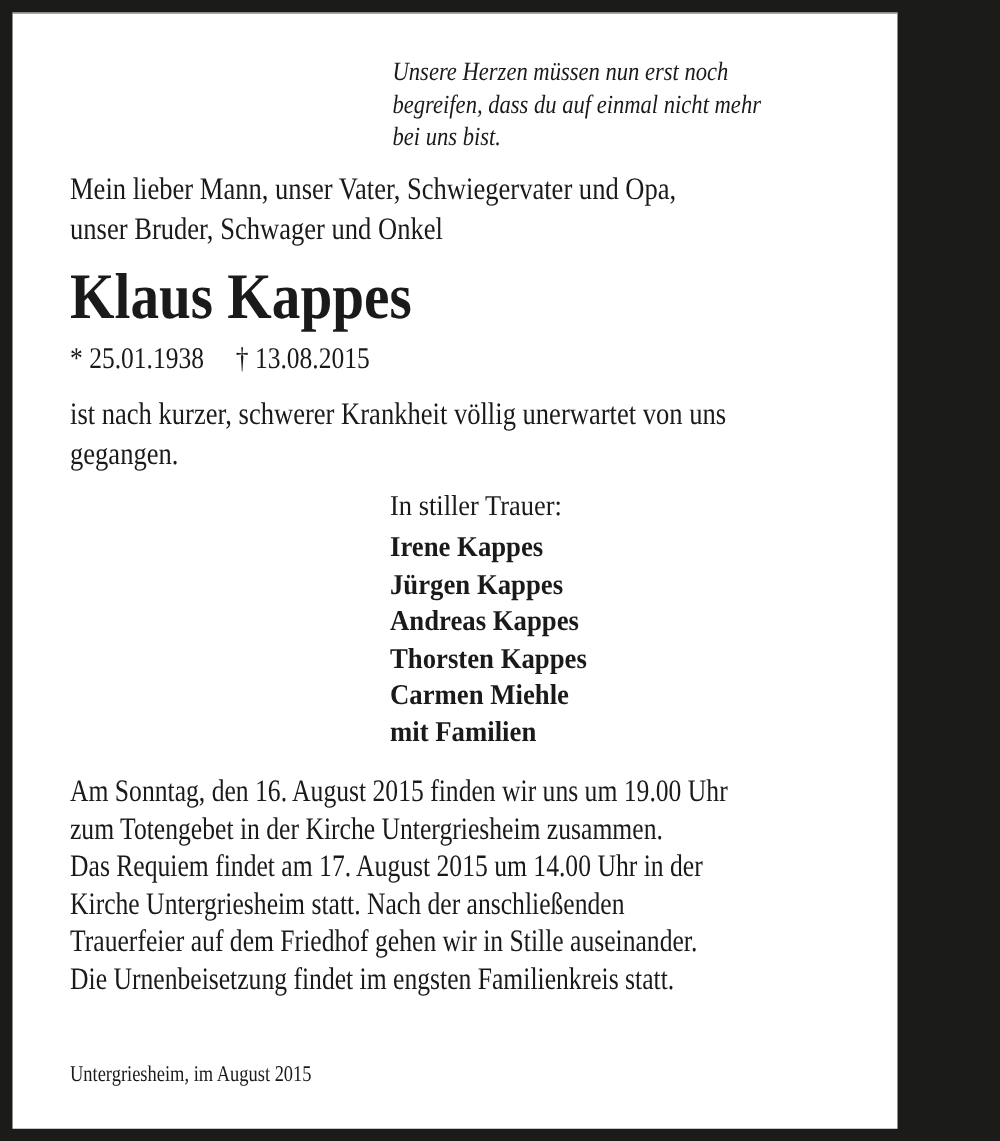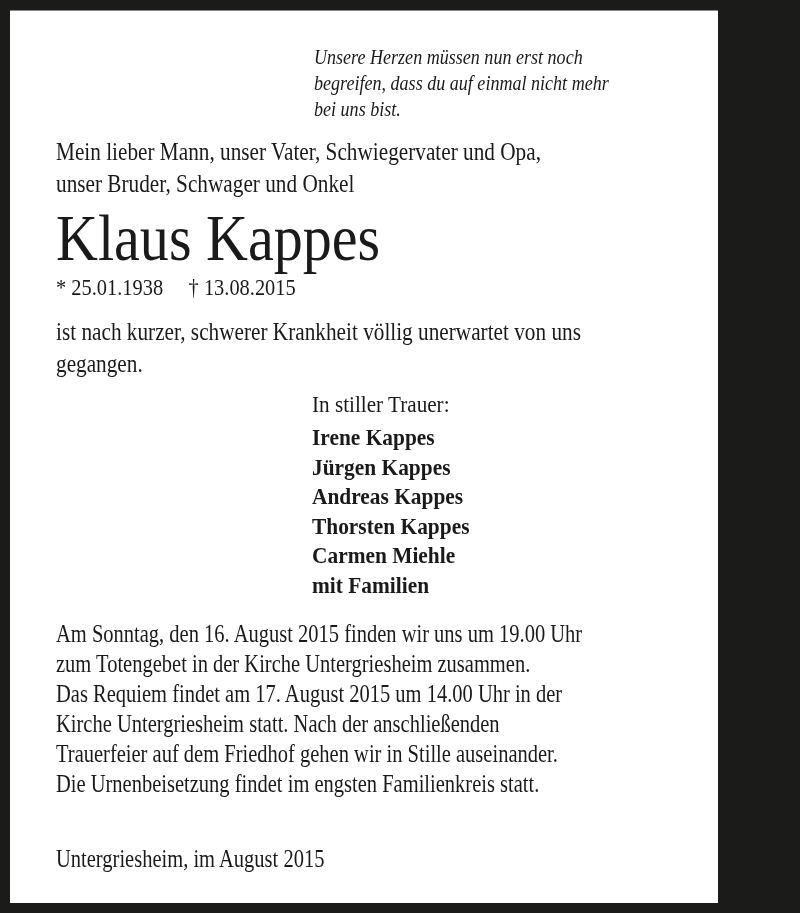--- a/index.html
+++ b/index.html
@@ -27,38 +27,38 @@
   }
   .line { position: absolute; left: 20px; white-space: nowrap; margin-left: 26px; }
   .motto {
     position: absolute; left: 304px; top: 33px;
     font-style: italic; font-size: 21px; line-height: 26px;
   }
   .motto .cond { transform: scaleX(0.86); }
   .intro { top: 125px; font-size: 25px; line-height: 32px; }
   .intro .cond { transform: scaleX(0.85); }
   .name {
-    top: 199px; font-size: 66px; font-weight: normal; line-height: 56px;
+    top: 199px; font-size: 52px; font-weight: bold; line-height: 56px;
   }
   .name .cond { transform: scaleX(0.88); }
   .dates { top: 261px; font-size: 24px; line-height: 30px; }
   .dates .cond { transform: scaleX(0.85); }
   .dates .gap { display: inline-block; width: 30px; }
   .passed { top: 305px; font-size: 25px; line-height: 32px; }
   .passed .cond { transform: scaleX(0.85); }
   .mourning {
     position: absolute; left: 302px; top: 380px;
   }
   .mourning .label { font-size: 23px; line-height: 28px; margin-bottom: 4px; }
   .mourning .label .cond { transform: scaleX(0.92); }
   .mourning .names { font-size: 23px; line-height: 29.5px; font-weight: bold; }
   .mourning .names .cond { transform: scaleX(0.93); }
   .notice { top: 608px; font-size: 25px; line-height: 30px; }
   .notice .cond { transform: scaleX(0.82); }
-  .place { top: 833px; font-size: 25px; line-height: 30px; }
+  .place { top: 833px; font-size: 18px; line-height: 30px; }
   .place .cond { transform: scaleX(0.82); }
   .row { display: block; height: inherit; }
 </style>
 </head>
 <body>
 
 <div class="sheet">
 
   <div class="motto">
     <div class="row"><span class="cond">Unsere Herzen müssen nun erst noch</span></div>

